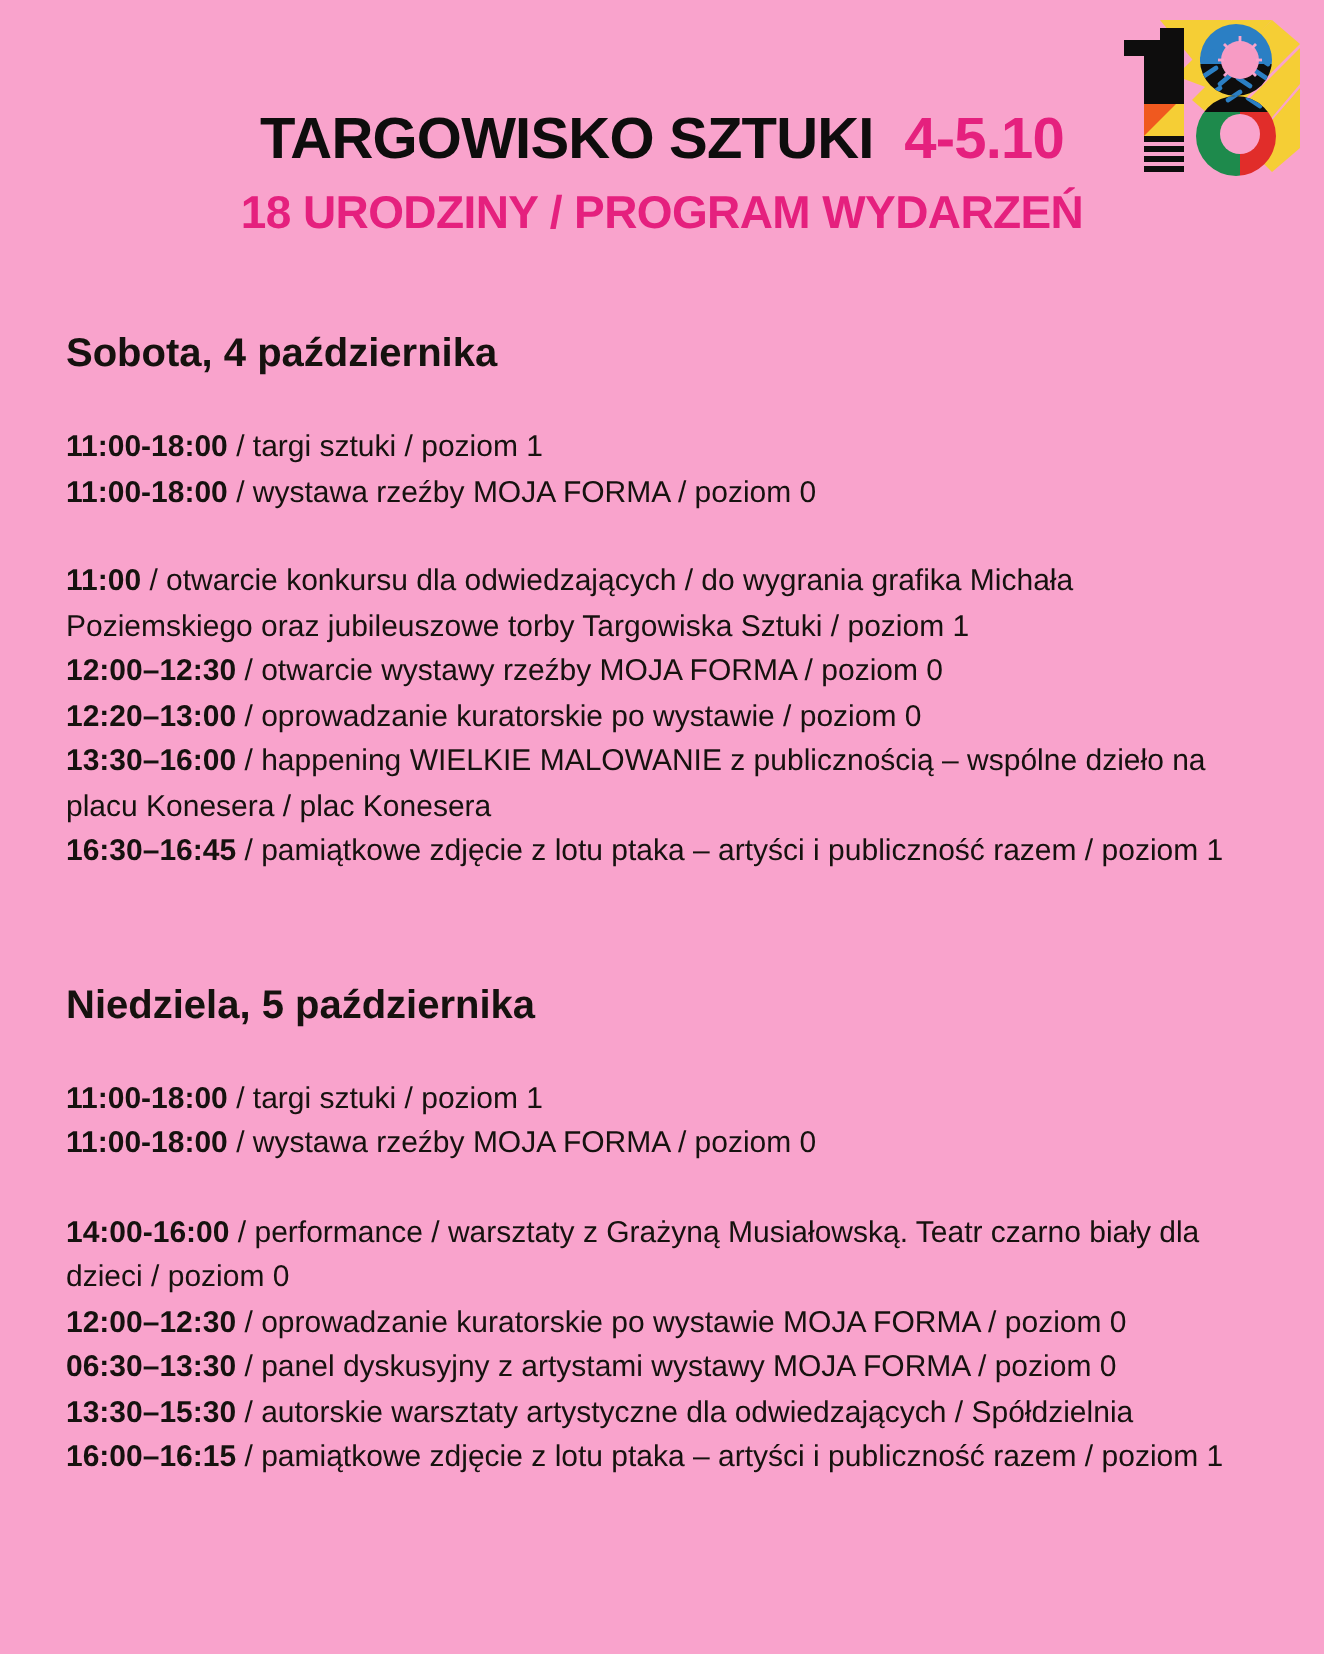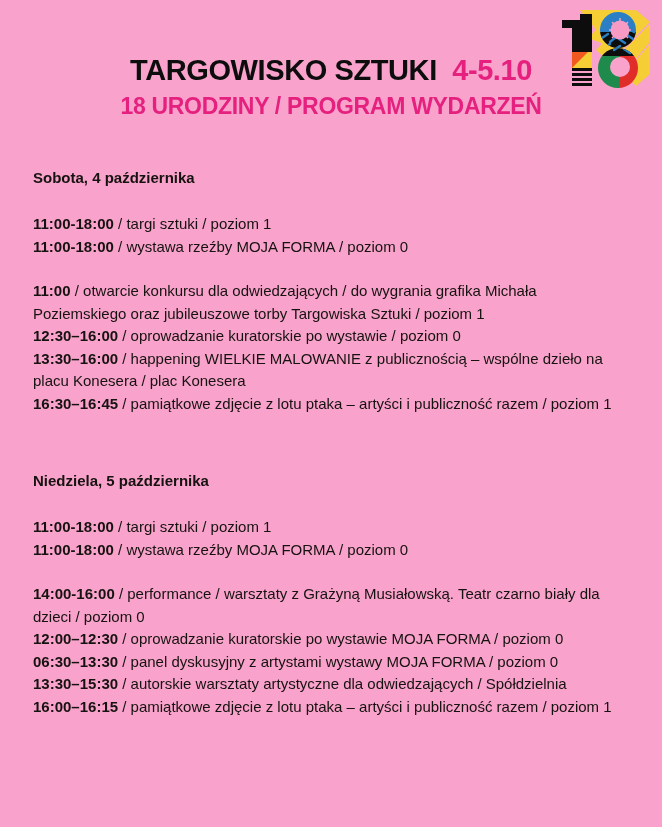--- a/index.html
+++ b/index.html
@@ -56,21 +56,21 @@
     position: absolute;
     top: 168px;
     left: 33px;
     width: 600px;
     color: #16120F;
   }
 
   .day-block { margin-bottom: 0; }
 
   .day-heading {
-    font-size: 15px;
+    font-size: 20px;
     font-weight: 700;
     line-height: 19px;
     color: #16120F;
     margin: 0 0 26px 0;
   }
 
   .entry-group { margin: 0; }
 
   .entry {
     font-size: 15px;
@@ -170,21 +170,22 @@
 <div id="program">
     <div class="day-block">
       <div class="day-heading">Sobota, 4 października</div>
       <div class="entry-group">
         <p class="entry"><span class="time">11:00-18:00</span><span class="desc"> / targi sztuki / poziom 1</span></p>
         <p class="entry"><span class="time">11:00-18:00</span><span class="desc"> / wystawa rzeźby MOJA FORMA / poziom 0</span></p>
       </div>
       <div class="group-gap"></div>
       <div class="entry-group">
         <p class="entry"><span class="time">11:00</span><span class="desc"> / otwarcie konkursu dla odwiedzających / do wygrania grafika Michała Poziemskiego oraz jubileuszowe torby Targowiska Sztuki / poziom 1</span></p>
-        <p class="entry"><span class="time">12:30–16:00</span><span class="desc"> / oprowadzanie kuratorskie po wystawie / poziom 0</span></p>
+        <p class="entry"><span class="time">12:00–12:30</span><span class="desc"> / otwarcie wystawy rzeźby MOJA FORMA / poziom 0</span></p>
+        <p class="entry"><span class="time">12:20–13:00</span><span class="desc"> / oprowadzanie kuratorskie po wystawie / poziom 0</span></p>
         <p class="entry"><span class="time">13:30–16:00</span><span class="desc"> / happening WIELKIE MALOWANIE z publicznością – wspólne dzieło na placu Konesera / plac Konesera</span></p>
         <p class="entry"><span class="time">16:30–16:45</span><span class="desc"> / pamiątkowe zdjęcie z lotu ptaka – artyści i publiczność razem / poziom 1</span></p>
       </div>
     </div>
     <div class="day-gap"></div>
     <div class="day-block">
       <div class="day-heading">Niedziela, 5 października</div>
       <div class="entry-group">
         <p class="entry"><span class="time">11:00-18:00</span><span class="desc"> / targi sztuki / poziom 1</span></p>
         <p class="entry"><span class="time">11:00-18:00</span><span class="desc"> / wystawa rzeźby MOJA FORMA / poziom 0</span></p>

